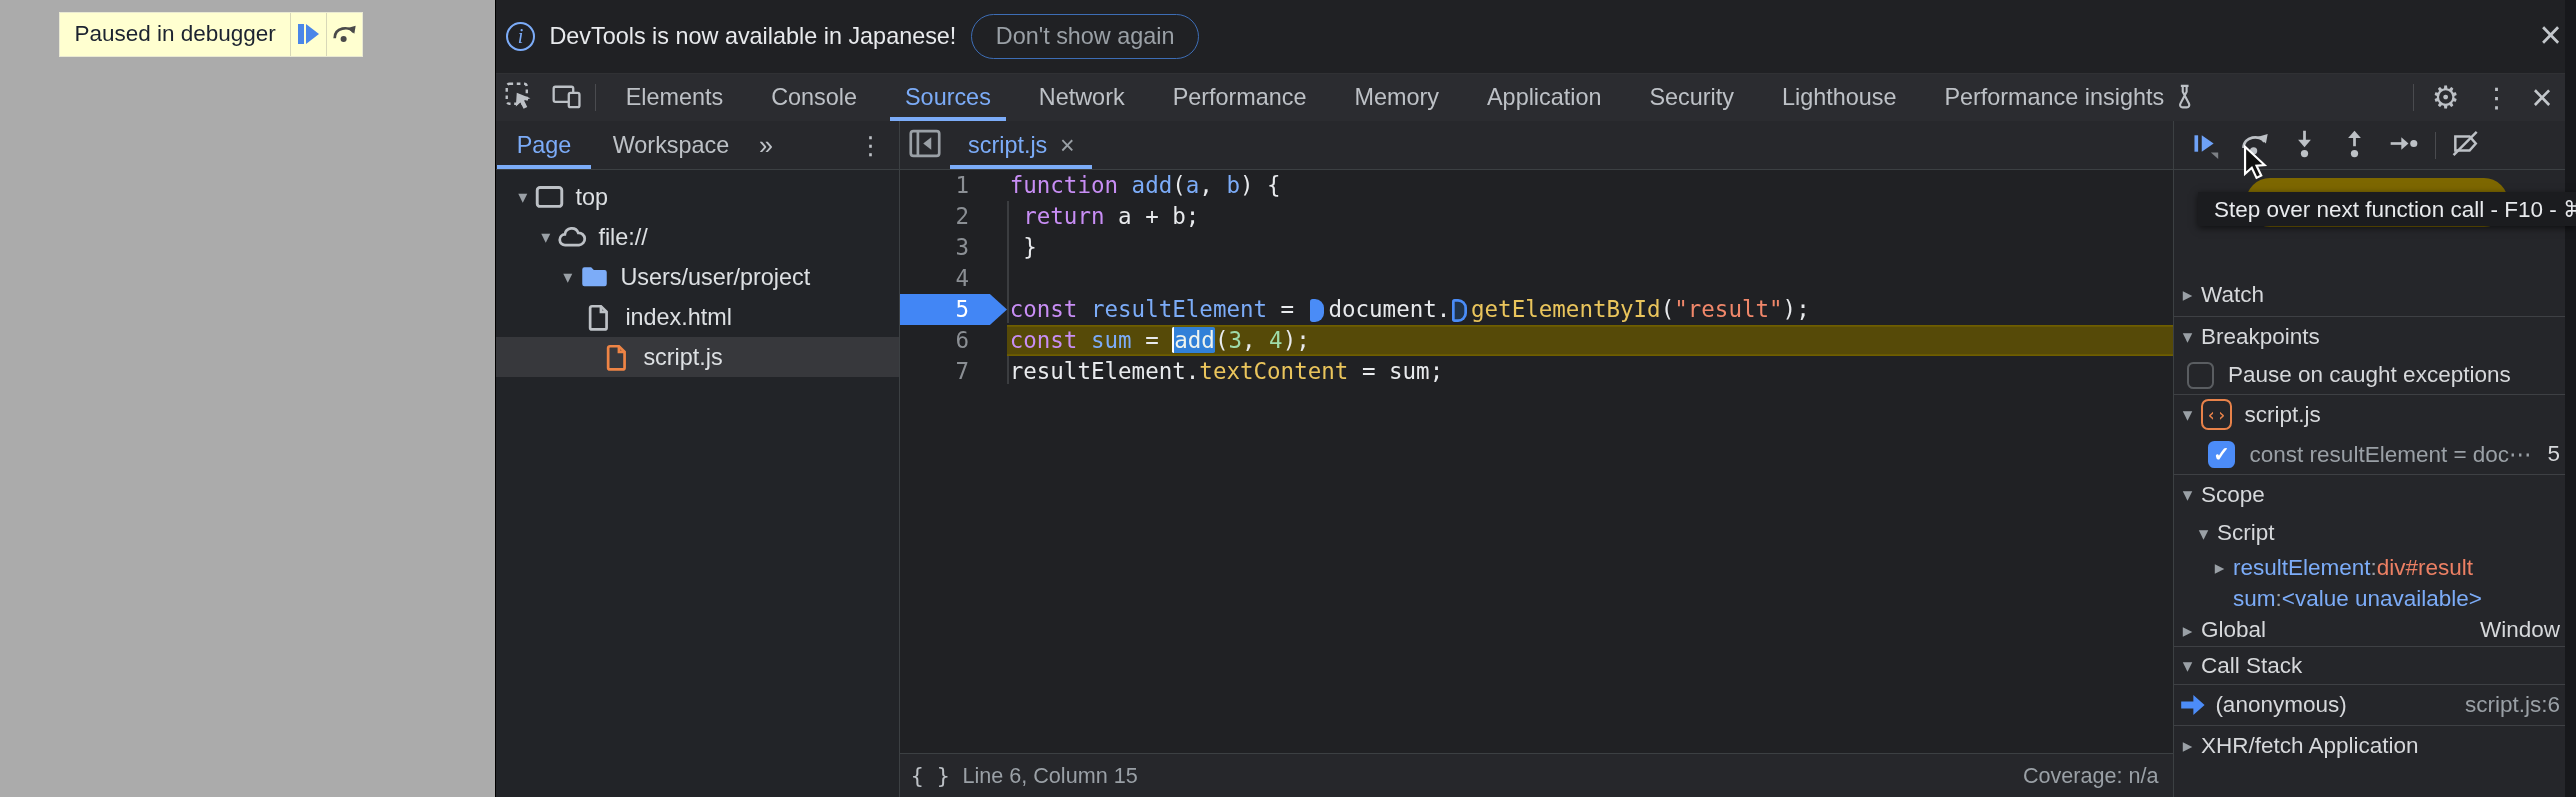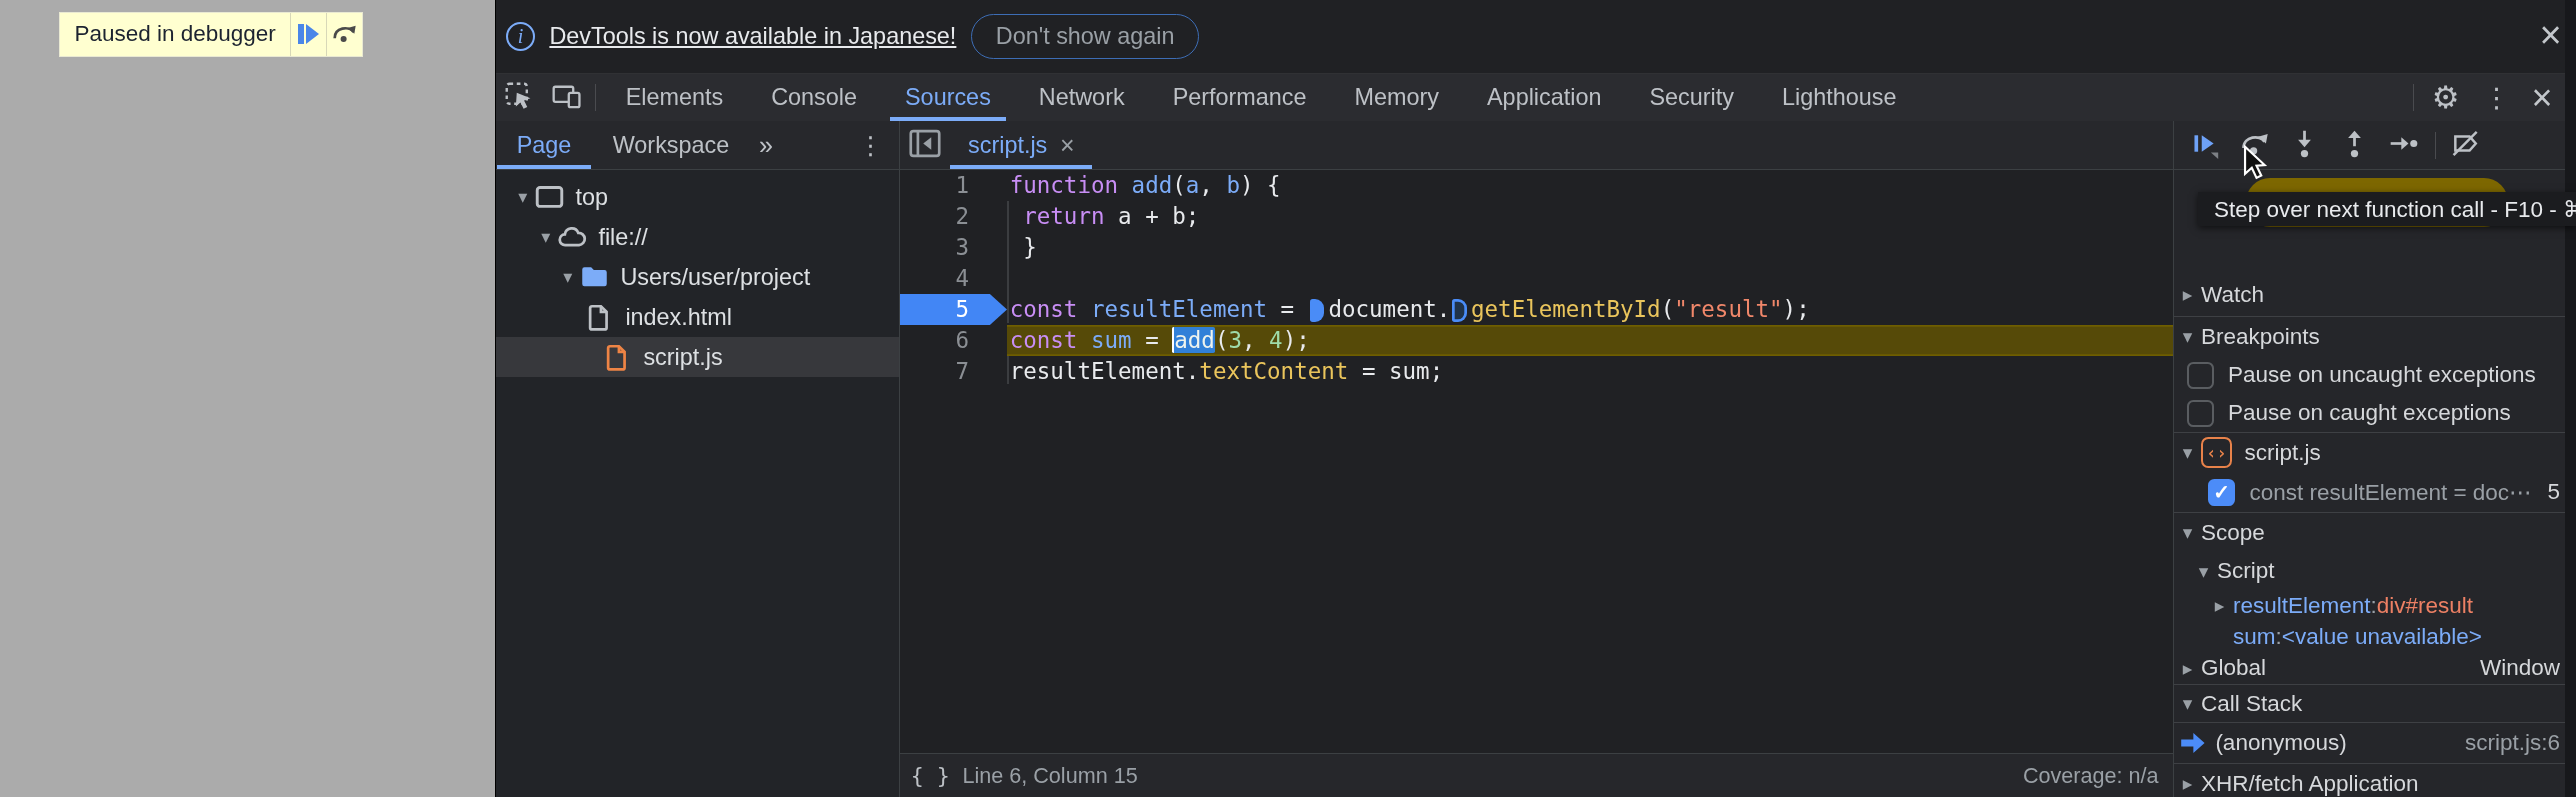--- a/index.html
+++ b/index.html
@@ -15,21 +15,21 @@
   
   .devtools{position:absolute;left:495px;top:0;width:2081px;height:797px;background:#202124;
             border-left:0.9px solid #000;box-sizing:border-box;}
   .right-edge{position:absolute;right:0;top:0;width:10.8px;height:797px;background:#17181b;z-index:5;}
   
   .infobar{position:absolute;left:0;top:0;right:0;height:74px;display:flex;align-items:center;
            gap:14.4px;padding-left:10px;border-bottom:0.9px solid #303134;box-sizing:border-box;}
   .info-icon{width:29px;height:29px;border:2.7px solid #7cacf8;border-radius:50%;color:#7cacf8;
              display:flex;align-items:center;justify-content:center;font-size:20px;font-style:italic;
              font-family:"Liberation Serif",serif;box-sizing:border-box;flex:none;}
-  .info-msg{font-size:23.4px;color:#e8eaed;white-space:nowrap;text-decoration:underline;}
+  .info-msg{font-size:23.4px;color:#e8eaed;white-space:nowrap;}
   .pill{height:45px;border-radius:23.4px;background:#a8c7fa;color:#0b3264;font-size:23.4px;
         border:none;padding:0 24px;white-space:nowrap;cursor:pointer;font-family:inherit;}
   .pill.ghost{background:transparent;border:1.8px solid #3d6db5;color:#9aa0a6;}
   .x-btn{position:absolute;right:14.4px;top:16px;font-size:38px;color:#c3c7cb;background:none;border:none;
          cursor:pointer;line-height:1;padding:0;}
   
   .maintabs{position:absolute;left:0;top:74px;right:0;height:48px;background:#2b2c30;
             border-bottom:0.9px solid #3c4043;display:flex;align-items:stretch;box-sizing:border-box;}
   .mt-icon{width:47px;display:flex;align-items:center;justify-content:center;background:none;border:none;cursor:pointer;padding:0;}
   .vsep{width:0.9px;height:27px;background:#4a4b4f;align-self:center;margin:0 5.4px;}
@@ -177,20 +177,28 @@
           </div>
           <div class="mtab">
             <span>Application</span>
           </div>
           <div class="mtab">
             <span>Security</span>
           </div>
           <div class="mtab">
             <span>Lighthouse</span>
           </div>
+          <div class="mtab">
+            <span>Performance insights</span>
+            <span style="display: flex;">
+              <svg width="23.4" height="27" viewBox="0 0 24 28">
+                <path d="M8 2 h8 M10 2 v6 l6.5 12.5 a2.6 2.6 0 0 1-2.3 3.8 H9.8 a2.6 2.6 0 0 1-2.3-3.8 L14 8 V2" fill="none" stroke="#bdc1c6" stroke-width="2.2"></path>
+              </svg>
+            </span>
+          </div>
         </div>
       <div class="mt-right">
         <span class="vsep"></span>
         <button class="gear">⚙</button>
         <button class="dots">⋮</button>
         <button class="close-x">×</button>
       </div>
     </div>
 
     <div class="content">
@@ -381,24 +389,20 @@
           <div class="srow" style="height:43px;">
             <span class="arr">▸</span>
             <span>Watch</span>
           </div>
           <div class="srow hdr" style="height:40px;">
             <span class="arr">▾</span>
             <span>Breakpoints</span>
           </div>
           <div class="srow" style="height:38px;">
             <span class="cb"></span>
-            <span>Pause on uncaught exceptions</span>
-          </div>
-          <div class="srow" style="height:38px;">
-            <span class="cb"></span>
             <span>Pause on caught exceptions</span>
           </div>
           <div class="srow hdr" style="height:40px;">
             <span class="arr">▾</span>
             <span class="js-ic">‹›</span>
             <span>script.js</span>
           </div>
           <div class="srow" style="height:40px;">
             <span style="width:21.6px;flex:none;"></span>
             <span class="cb on">✓</span>

